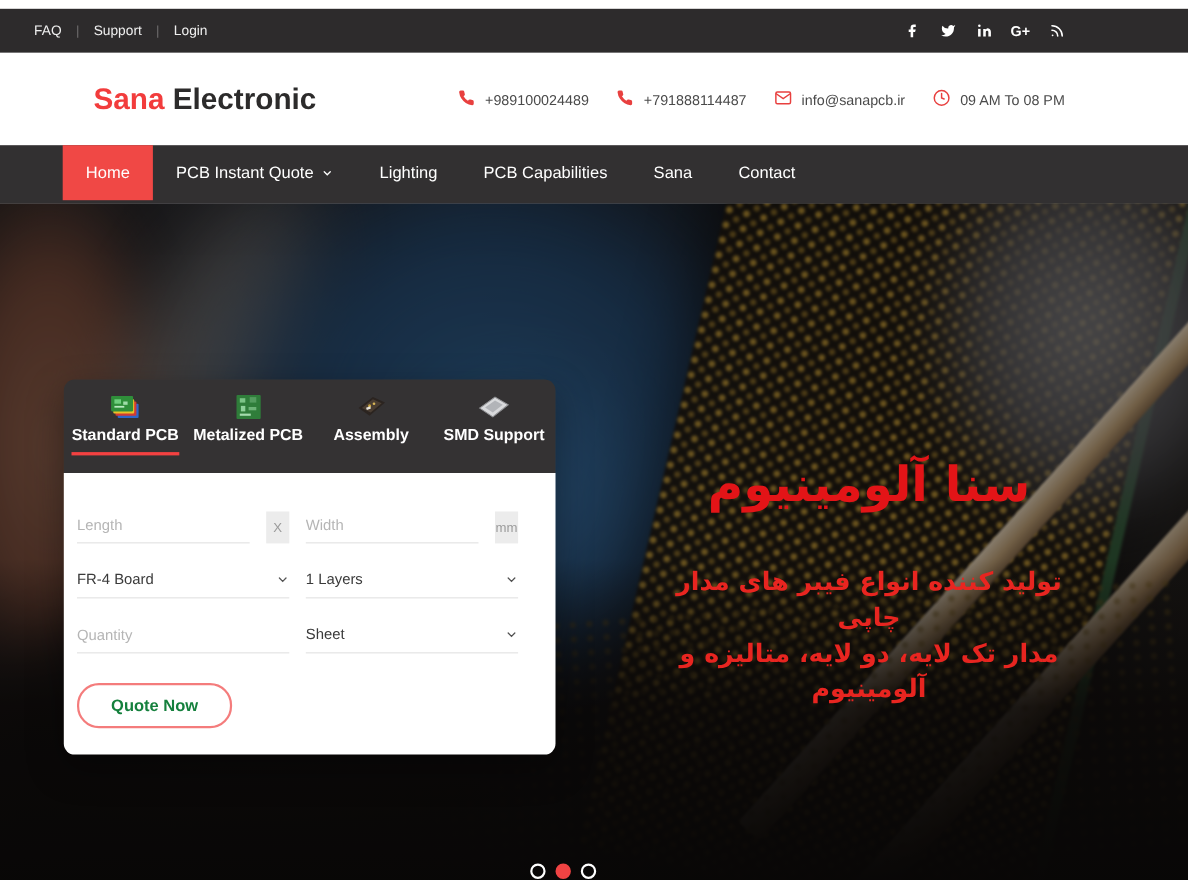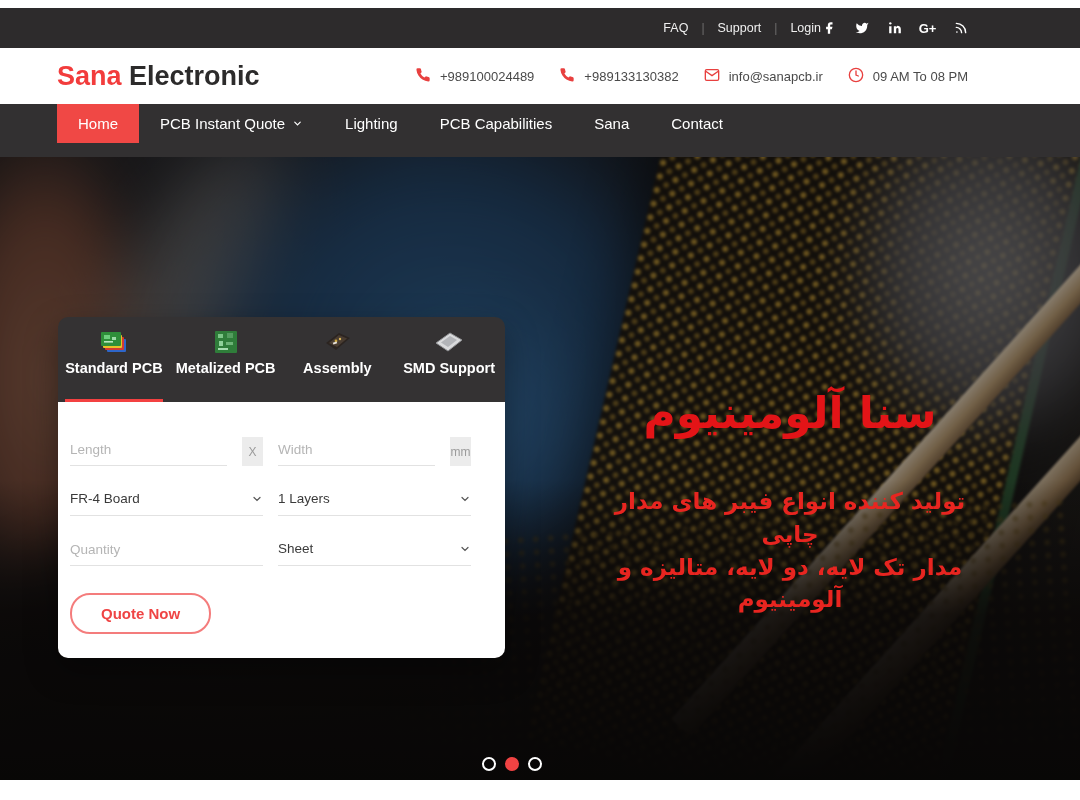--- a/index.html
+++ b/index.html
@@ -2,42 +2,42 @@
 <html><head>
 <meta charset="utf-8">
 <style>
   * { box-sizing: border-box; margin: 0; padding: 0; }
   html,body { width:1080px; height:800px; overflow:hidden; }
   body { font-family:"Liberation Sans", sans-serif; background:#fff; position:relative; }
 
   
   .topstrip { height:8px; background:#ffffff; }
   .topbar { height:40px; background:#2d2b2c; display:flex; align-items:center; }
-  .topbar-inner { flex:1; margin-left:31px; margin-right:112px; display:flex; justify-content:flex-end; align-items:center; }
+  .topbar-inner { flex:1; margin-left:31px; margin-right:112px; display:flex; justify-content:space-between; align-items:center; }
   .topbar-links { display:flex; align-items:center; gap:13px; }
   .toplink { color:#efefef; font-size:12.5px; text-decoration:none; cursor:pointer; }
   .topsep { color:#6e6c6d; font-size:12px; }
   .social { display:flex; align-items:center; gap:18px; }
   .social-icon { width:15px; height:15px; display:flex; align-items:center; justify-content:center; cursor:pointer; }
   .social-icon svg { width:14px; height:14px; }
   .gplus { color:#fff; font-size:13px; font-weight:bold; letter-spacing:0; }
 
   
-  .header { height:56px; background:#fff; display:flex; align-items:center; }
+  .header { height:84px; background:#fff; display:flex; align-items:center;padding-left:28px; }
   .header-inner { flex:1; margin-left:57px; margin-right:112px; display:flex; justify-content:space-between; align-items:center; }
   .logo { font-size:27px; font-weight:bold; color:#2c2b2b; cursor:pointer; }
   .logo-red { color:#f23c3c; }
   .contacts { display:flex; align-items:flex-start; gap:25px; }
   .contact { display:flex; align-items:center; gap:9px; font-size:13px; color:#4a4a4a; }
   .contact svg { width:16px; height:16px; }
 
   
   .mainnav { height:53px; background:#323031; display:flex; }
   .mainnav-inner { margin-left:57px; display:flex; }
-  .nav-item { height:39px; display:flex; align-items:center; gap:7px; padding:0 21px; color:#fff; font-size:15px; cursor:pointer; }
+  .nav-item { height:50px; display:flex; align-items:center; gap:7px; padding:0 21px; color:#fff; font-size:15px; cursor:pointer; }
   .nav-item.active { background:#f04845; }
   .nav-item svg { width:11px; height:11px; }
 
   
   .hero { position:relative; height:623px; background:#141316; overflow:hidden; }
   .hero-bg { position:absolute; inset:0; overflow:hidden;
     background:linear-gradient(100deg,#241f1e 0%,#1a2531 35%,#10141a 60%,#1c1a16 100%); }
   .blob { position:absolute; border-radius:50%; }
   .blob-finger { left:-70px; top:-30px; width:230px; height:500px;
     background:radial-gradient(ellipse at center,#a06a50 0%,#7c4936 45%,rgba(90,50,35,0) 72%);
@@ -75,35 +75,35 @@
     background:linear-gradient(to bottom,rgba(8,6,5,0) 0%,rgba(8,6,5,.85) 45%,#050403 100%); }
   .hero-overlay { position:absolute; inset:0; background:rgba(14,11,12,.45); }
 
   
   .quote-card { position:absolute; left:58px; top:160px; width:447px; z-index:5;
     border-radius:10px; box-shadow:0 12px 32px rgba(0,0,0,.35); }
   .card-tabs { background:#343233; border-radius:10px 10px 0 0; height:85px;
     display:flex; align-items:flex-start; padding-top:12px; }
   .tab { width:25%; display:flex; flex-direction:column; align-items:center; gap:5px; cursor:pointer; }
   .tab-icon svg { width:32px; height:26px; display:block; }
-  .tab-label { color:#fff; font-size:14.5px; font-weight:bold; padding-bottom:23px; border-bottom:3px solid transparent; }
+  .tab-label { color:#fff; font-size:14.5px; font-weight:bold; padding-bottom:7px; border-bottom:3px solid transparent; }
   .tab.active .tab-label { border-bottom-color:#f34141; }
   .card-body { background:#fff; border-radius:0 0 10px 10px; padding:33px 23px 24px 12px; }
   .form-row { display:flex; gap:15px; margin-bottom:18px; }
   .col { width:193px; display:flex; align-items:flex-end; gap:15px; }
   .txt-input { flex:1; min-width:0; border:none; outline:none; border-bottom:1px solid #e2e2e2;
     padding:7px 0 8px 0; font-size:13.5px; color:#333; font-family:"Liberation Sans",sans-serif; }
   .txt-input::placeholder { color:#b5b5b5; }
   .unit-badge { width:21px; height:29px; background:#ececec; color:#9b9b9b; font-size:12px;
     display:flex; align-items:center; justify-content:center; flex:0 0 auto; }
   .select { flex:1; border-bottom:1px solid #e2e2e2; padding:7px 0 9px 0; display:flex;
     justify-content:space-between; align-items:center; font-size:13.5px; color:#3a3a3a; cursor:pointer; }
   .select svg { width:12px; height:12px; flex:0 0 auto; }
   .quote-btn { margin-top:9px; background:#fff; border:2px solid #f47c7c; border-radius:20px;
-    padding:10px 29px; font-size:15px; font-weight:bold; color:#ef4444; cursor:pointer;
+    padding:10px 29px; font-size:15px; font-weight:bold; color:#15803d; cursor:pointer;
     font-family:"Liberation Sans",sans-serif; }
 
   
   .hero-text { position:absolute; left:590px; top:232px; width:400px; text-align:center; z-index:5; direction:rtl; }
   .hero-title { font-family:"DejaVu Sans",sans-serif; font-size:44px; font-weight:bold; color:#e31417; line-height:1.1; }
   .hero-sub { margin-top:48px; font-family:"DejaVu Sans",sans-serif; font-size:23px; font-weight:bold;
     color:#e82520; line-height:1.42; }
 
   
   .dots { position:absolute; left:512px; top:600px; transform:translateX(-50%); display:flex;
@@ -169,21 +169,21 @@
             </svg>
         </span>
         <span>+989100024489</span>
       </div>
       <div class="contact">
         <span>
           <svg viewBox="0 0 24 24" fill="#e8403f">
               <path d="M22 16.92v3a2 2 0 0 1-2.18 2 19.79 19.79 0 0 1-8.63-3.07 19.5 19.5 0 0 1-6-6 19.79 19.79 0 0 1-3.07-8.67A2 2 0 0 1 4.11 2h3a2 2 0 0 1 2 1.72 12.84 12.84 0 0 0 .7 2.81 2 2 0 0 1-.45 2.11L8.09 9.91a16 16 0 0 0 6 6l1.27-1.27a2 2 0 0 1 2.11-.45 12.84 12.84 0 0 0 2.81.7A2 2 0 0 1 22 16.92z"></path>
             </svg>
         </span>
-        <span>+989133130382</span>
+        <span>+791888114487</span>
       </div>
       <div class="contact">
         <span>
           <svg viewBox="0 0 24 24" fill="none" stroke="#e8403f" stroke-width="2">
               <rect x="2" y="4" width="20" height="16" rx="2"></rect>
               <polyline points="22,6 12,13 2,6"></polyline>
             </svg>
         </span>
         <span>info@sanapcb.ir</span>
       </div>

